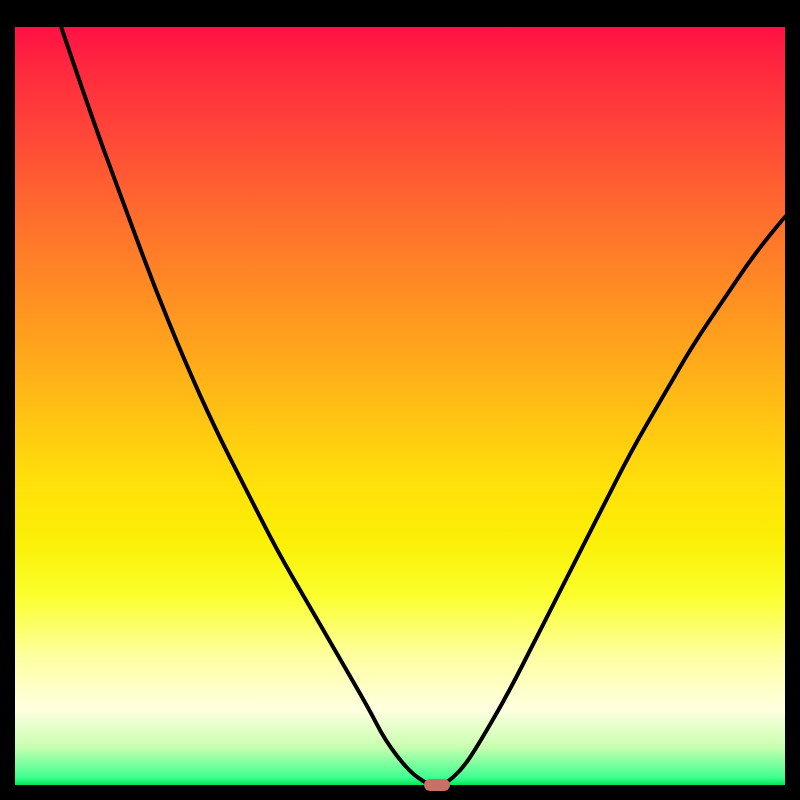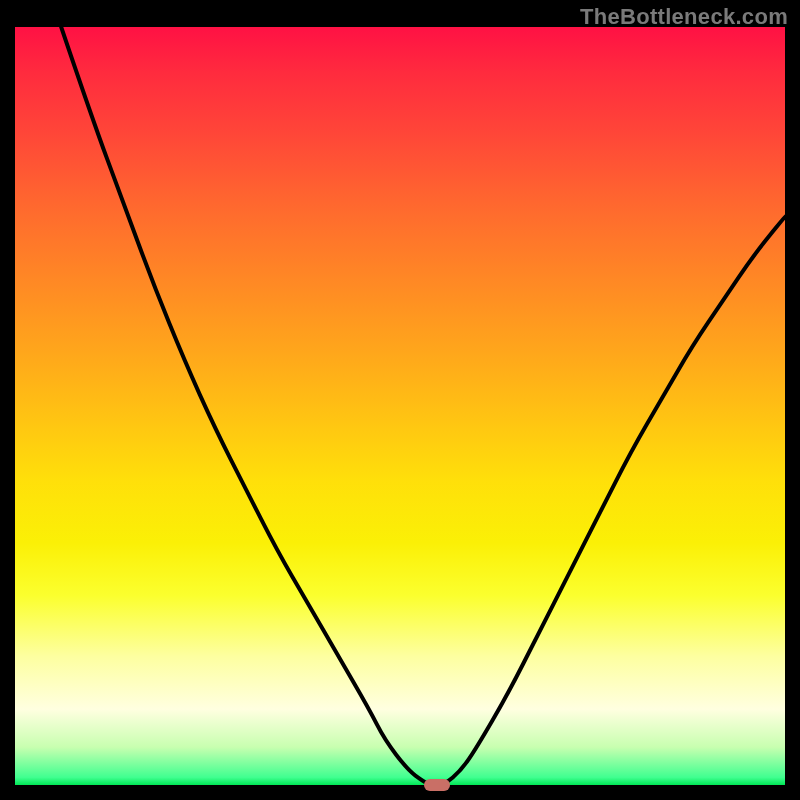--- a/index.html
+++ b/index.html
@@ -64,21 +64,20 @@
     height: 12px;
     border-radius: 6px;
     z-index: 15;
     transform: translate(-50%, -50%);
   }
 </style>
 </head>
 <body>
 
 <div class="stage">
-  <div class="watermark">TheBottleneck.com</div>
 
   <div class="plot">
     <svg class="curve" viewBox="0 0 770 758" preserveAspectRatio="none">
       <path id="curve-path" fill="none" stroke-width="4" stroke-linecap="round" stroke-linejoin="round" d="M 46.20 0.00 Q 77.00 90.96 92.40 132.65 Q 107.80 174.34 123.20 216.03 Q 138.60 257.72 154.00 295.62 Q 169.40 333.52 184.80 367.63 Q 200.20 401.74 215.60 432.06 Q 231.00 462.38 246.40 492.70 Q 261.80 523.02 277.20 549.55 Q 292.60 576.08 308.00 602.61 Q 323.40 629.14 338.80 655.67 Q 354.20 682.20 361.90 697.36 Q 369.60 712.52 381.15 727.68 Q 392.70 742.84 400.40 748.53 Q 408.10 754.21 411.95 756.11 Q 415.80 758.00 422.35 758.00 Q 428.89 758.00 437.75 750.42 Q 446.60 742.84 454.30 731.47 Q 462.00 720.10 477.40 693.57 Q 492.80 667.04 508.20 636.72 Q 523.60 606.40 539.00 576.08 Q 554.40 545.76 569.80 515.44 Q 585.20 485.12 600.60 454.80 Q 616.00 424.48 631.40 397.95 Q 646.80 371.42 662.20 344.89 Q 677.60 318.36 693.00 295.62 Q 708.40 272.88 723.80 250.14 Q 739.20 227.40 754.60 208.45 T 770.00 189.50" stroke="#000000"></path>
     </svg>
     <div id="optimal-marker" class="marker" style="left: 421.96px; top: 758px; background: rgb(201, 111, 102);"></div>
   </div>
 </div>
 
 </body></html>

